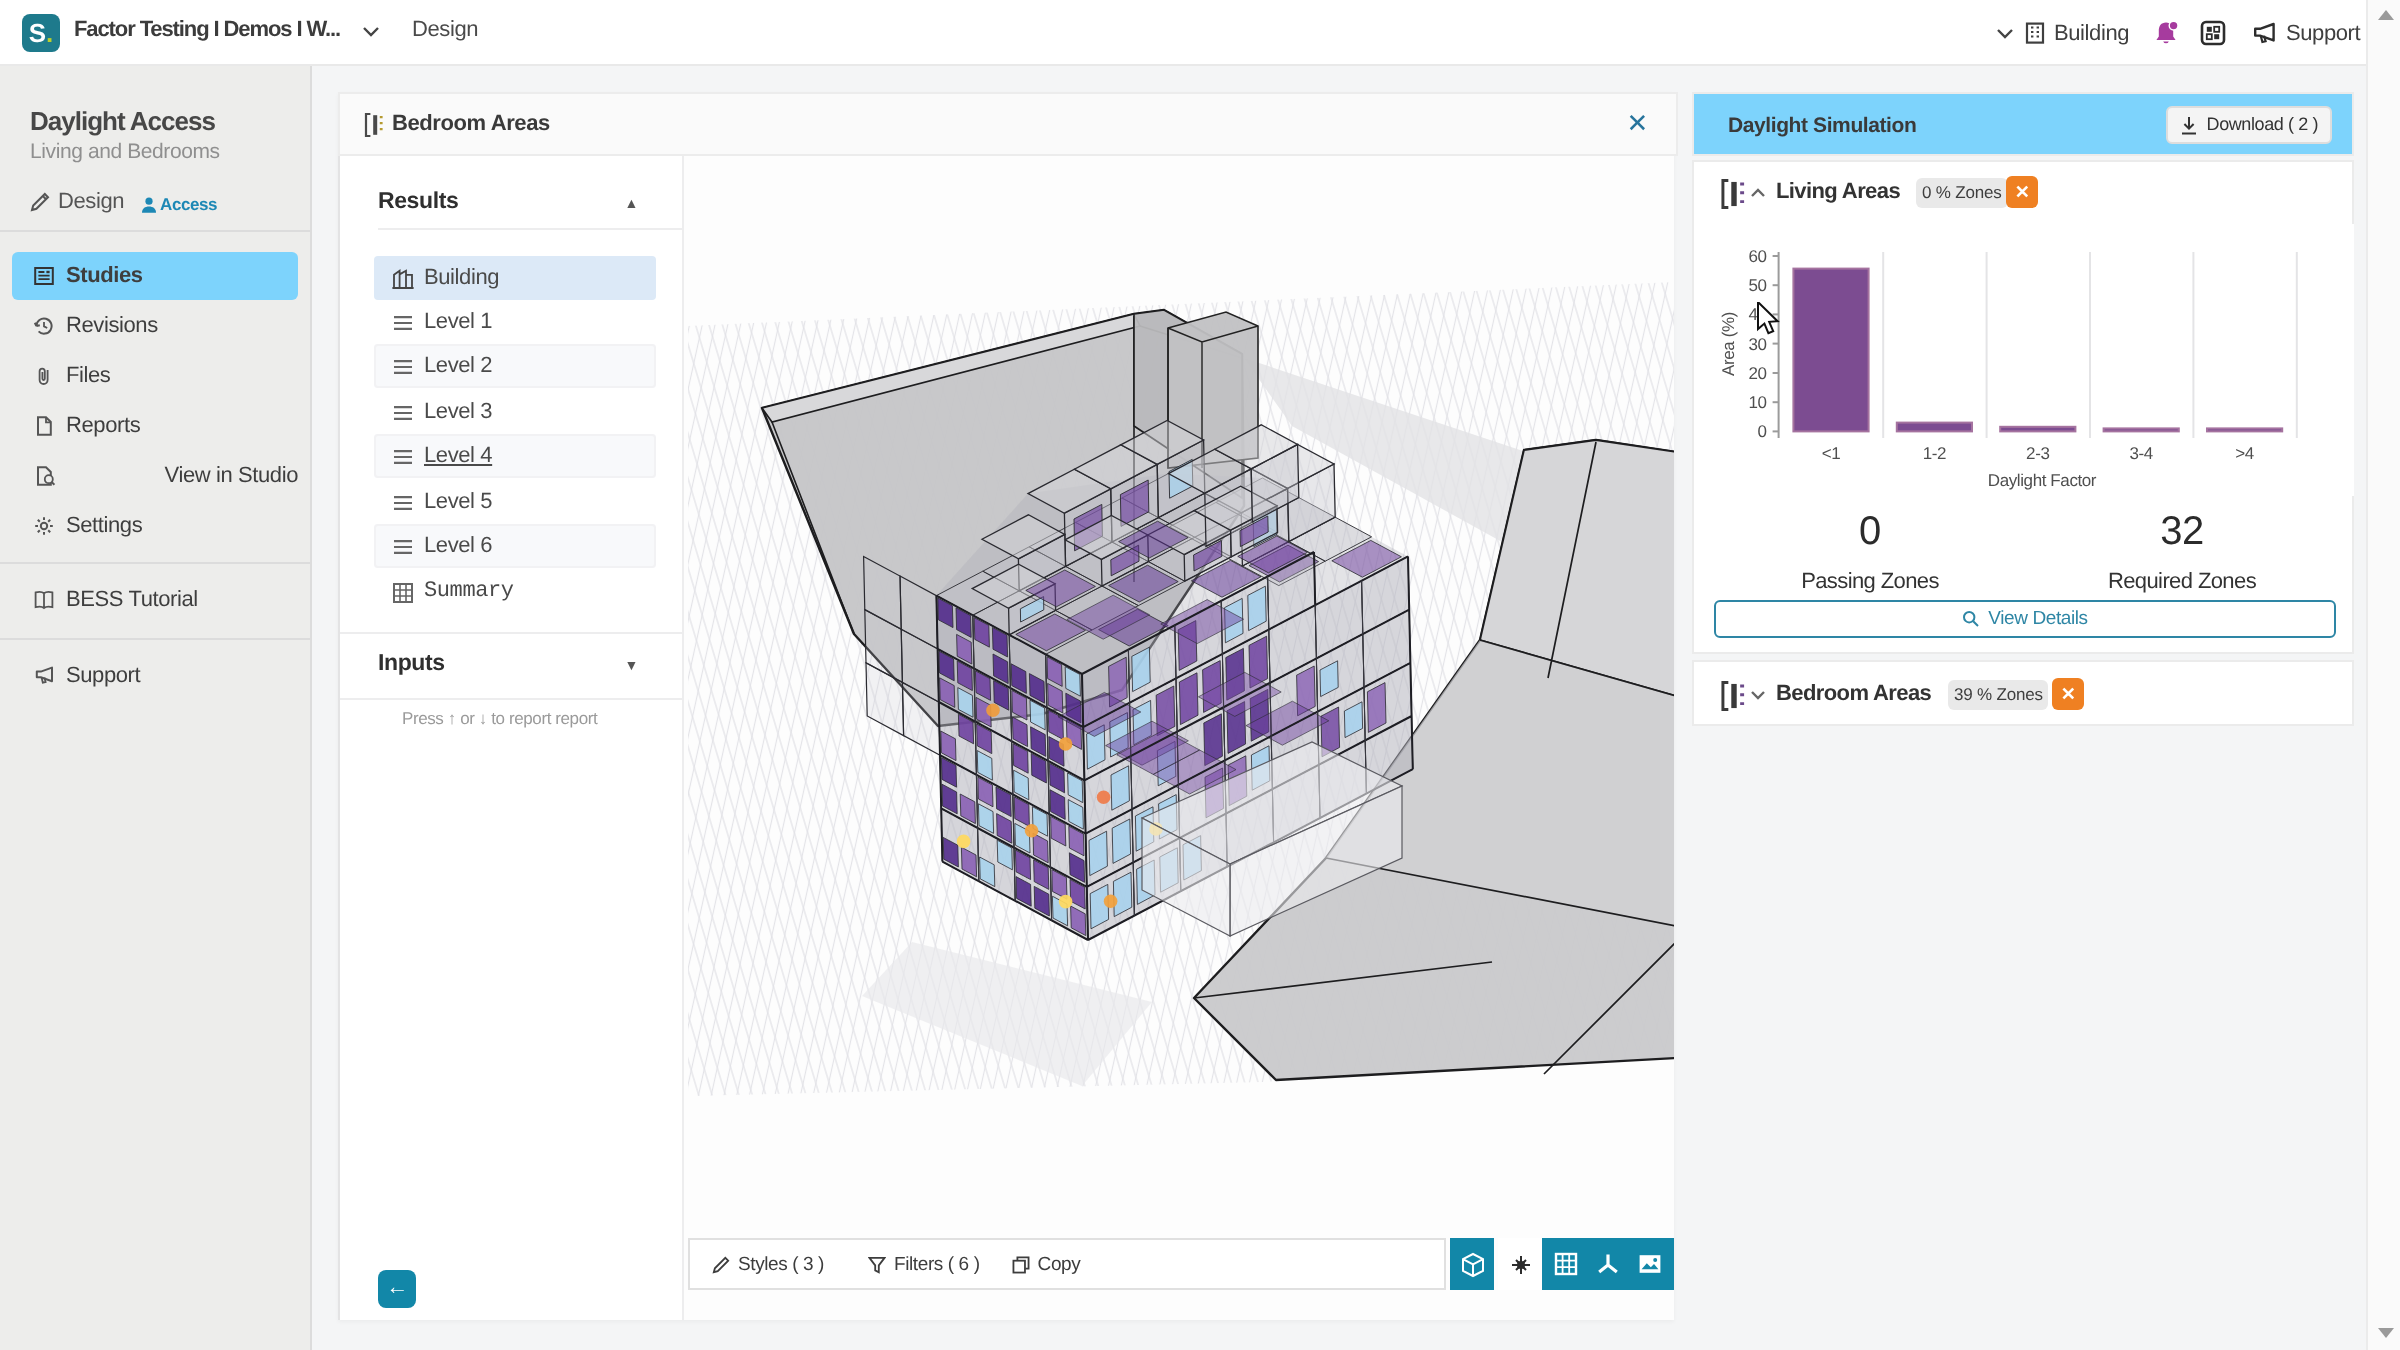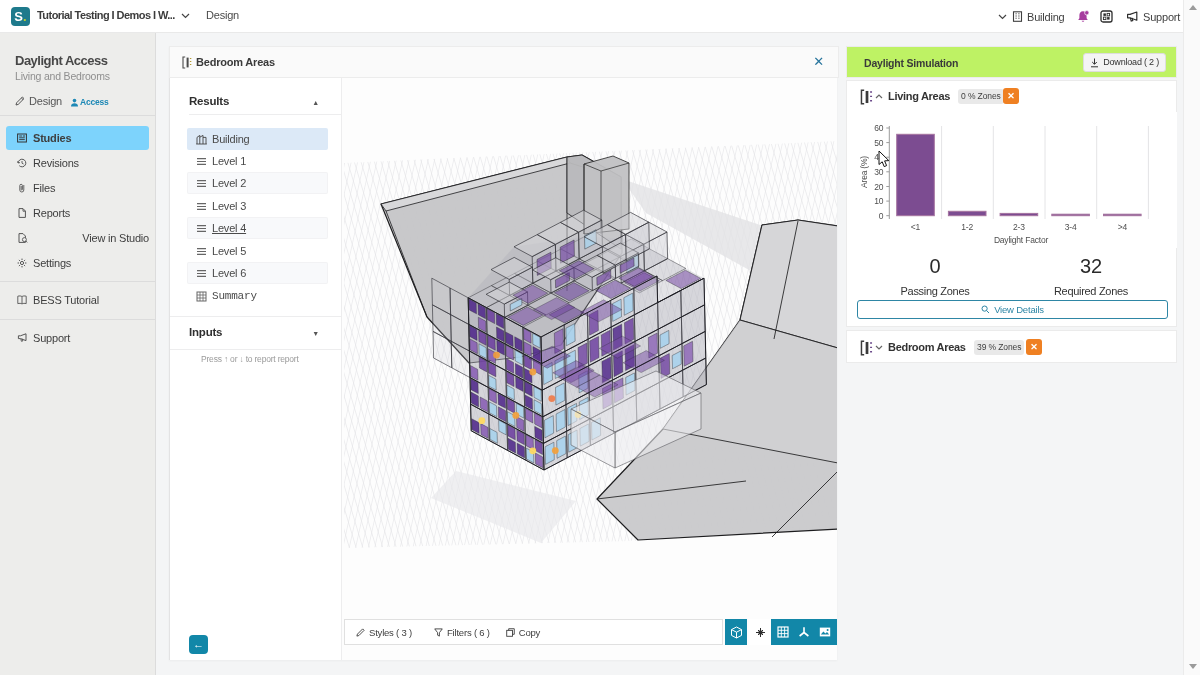--- a/index.html
+++ b/index.html
@@ -37,21 +37,21 @@
 #hint { position:absolute; left:31px; top:276px; font-size:8.5px; color:#9a9a9a; }
 #canvas { position:absolute; left:172px; top:31px; width:495px; height:582px; background:#fdfdfd; overflow:hidden; }
 
 #vtoolbar { position:absolute; left:174px; top:572px; width:379px; height:26px; background:#fff; border:1px solid #e0e0e0; display:flex; align-items:center; font-size:9.5px; color:#3d3d3d; z-index:6; }
 .vt-item { margin-left:11px; display:flex; align-items:center; gap:4px; }
 .tealbtn { position:absolute; top:572px; height:26px; background:#1287a8; display:flex; align-items:center; justify-content:center; z-index:6; }
 #whitebtn { position:absolute; left:579px; top:572px; width:22px; height:26px; background:#fff; display:flex; align-items:center; justify-content:center; z-index:6; }
 #btn-group { gap:9px; }
 #backbtn { position:absolute; left:19px; top:588px; width:19px; height:19px; background:#1287a8; border-radius:4px; color:#fff; font-size:11px; text-align:center; line-height:19px; z-index:6; }
 
-#rp-head { position:absolute; left:846px; top:46px; width:331px; height:32px; background:#bef264; border:1px solid #ebebeb; }
+#rp-head { position:absolute; left:846px; top:46px; width:331px; height:32px; background:#7dd3fc; border:1px solid #ebebeb; }
 #rp-title { position:absolute; left:17px; top:10px; font-size:10.5px; font-weight:700; color:#3a3a3a; }
 #dl-btn { position:absolute; right:10px; top:6px; height:19px; padding:0 6px; background:#f4f4f4; border:1px solid #ddd; border-radius:3px; font-size:9px; color:#333; line-height:17px; display:flex; align-items:center; gap:4px; }
 #card1 { position:absolute; left:846px; top:80px; width:331px; height:247px; background:#fff; border:1px solid #ebebeb; }
 #card2 { position:absolute; left:846px; top:330px; width:331px; height:33px; background:#fff; border:1px solid #ebebeb; }
 .card-head { position:absolute; left:0; top:0; width:100%; height:31px; }
 .rp-icon { position:absolute; }
 .ch-title { position:absolute; left:41px; top:9px; font-size:11px; font-weight:700; color:#333; letter-spacing:-0.3px; }
 .ch-badge { position:absolute; top:8px; height:15px; background:#e9e9e9; border-radius:3px; font-size:8.5px; color:#3e3e3e; line-height:15px; padding:0 3px; letter-spacing:-0.1px; }
 .ch-x { position:absolute; top:7px; width:16px; height:16px; background:#ef8022; border-radius:3px; color:#fff; font-size:9px; font-weight:700; text-align:center; line-height:16px; }
 .bncol { position:absolute; top:174px; width:166px; text-align:center; }
@@ -61,21 +61,21 @@
 
 #scrollbar { position:absolute; left:1183px; top:0; width:17px; height:675px; background:#fafafa; border-left:1px solid #ebebeb; z-index:30; }
 .sbar { position:absolute; left:5px; width:0; height:0; }
 svg.ic { display:block; }
 </style>
 </head>
 <body>
 
 <div id="topbar">
   <div id="logo">S<span>.</span></div>
-  <div id="tb-title">Tutorial Testing I Demos I W...</div>
+  <div id="tb-title">Factor Testing I Demos I W...</div>
   <svg class="ic" style="position:absolute;left:181px;top:13px;" width="9" height="6" viewBox="0 0 9 6">
       <path d="M1,1 L4.5,4.5 L8,1" fill="none" stroke="#444" stroke-width="1.2"></path>
     </svg>
   <div id="tb-design">Design</div>
   <svg class="ic" style="position:absolute;left:998px;top:14px;" width="9" height="6" viewBox="0 0 9 6">
       <path d="M1,1 L4.5,4.5 L8,1" fill="none" stroke="#444" stroke-width="1.2"></path>
     </svg>
   <div class="tbr" style="left:1012px;gap:4px;">
     <svg class="ic" width="11" height="11" viewBox="0 0 11 11">
         <rect x="1.5" y="0.8" width="8" height="9.5" fill="none" stroke="#3f3f3f" stroke-width="1.1"></rect>

